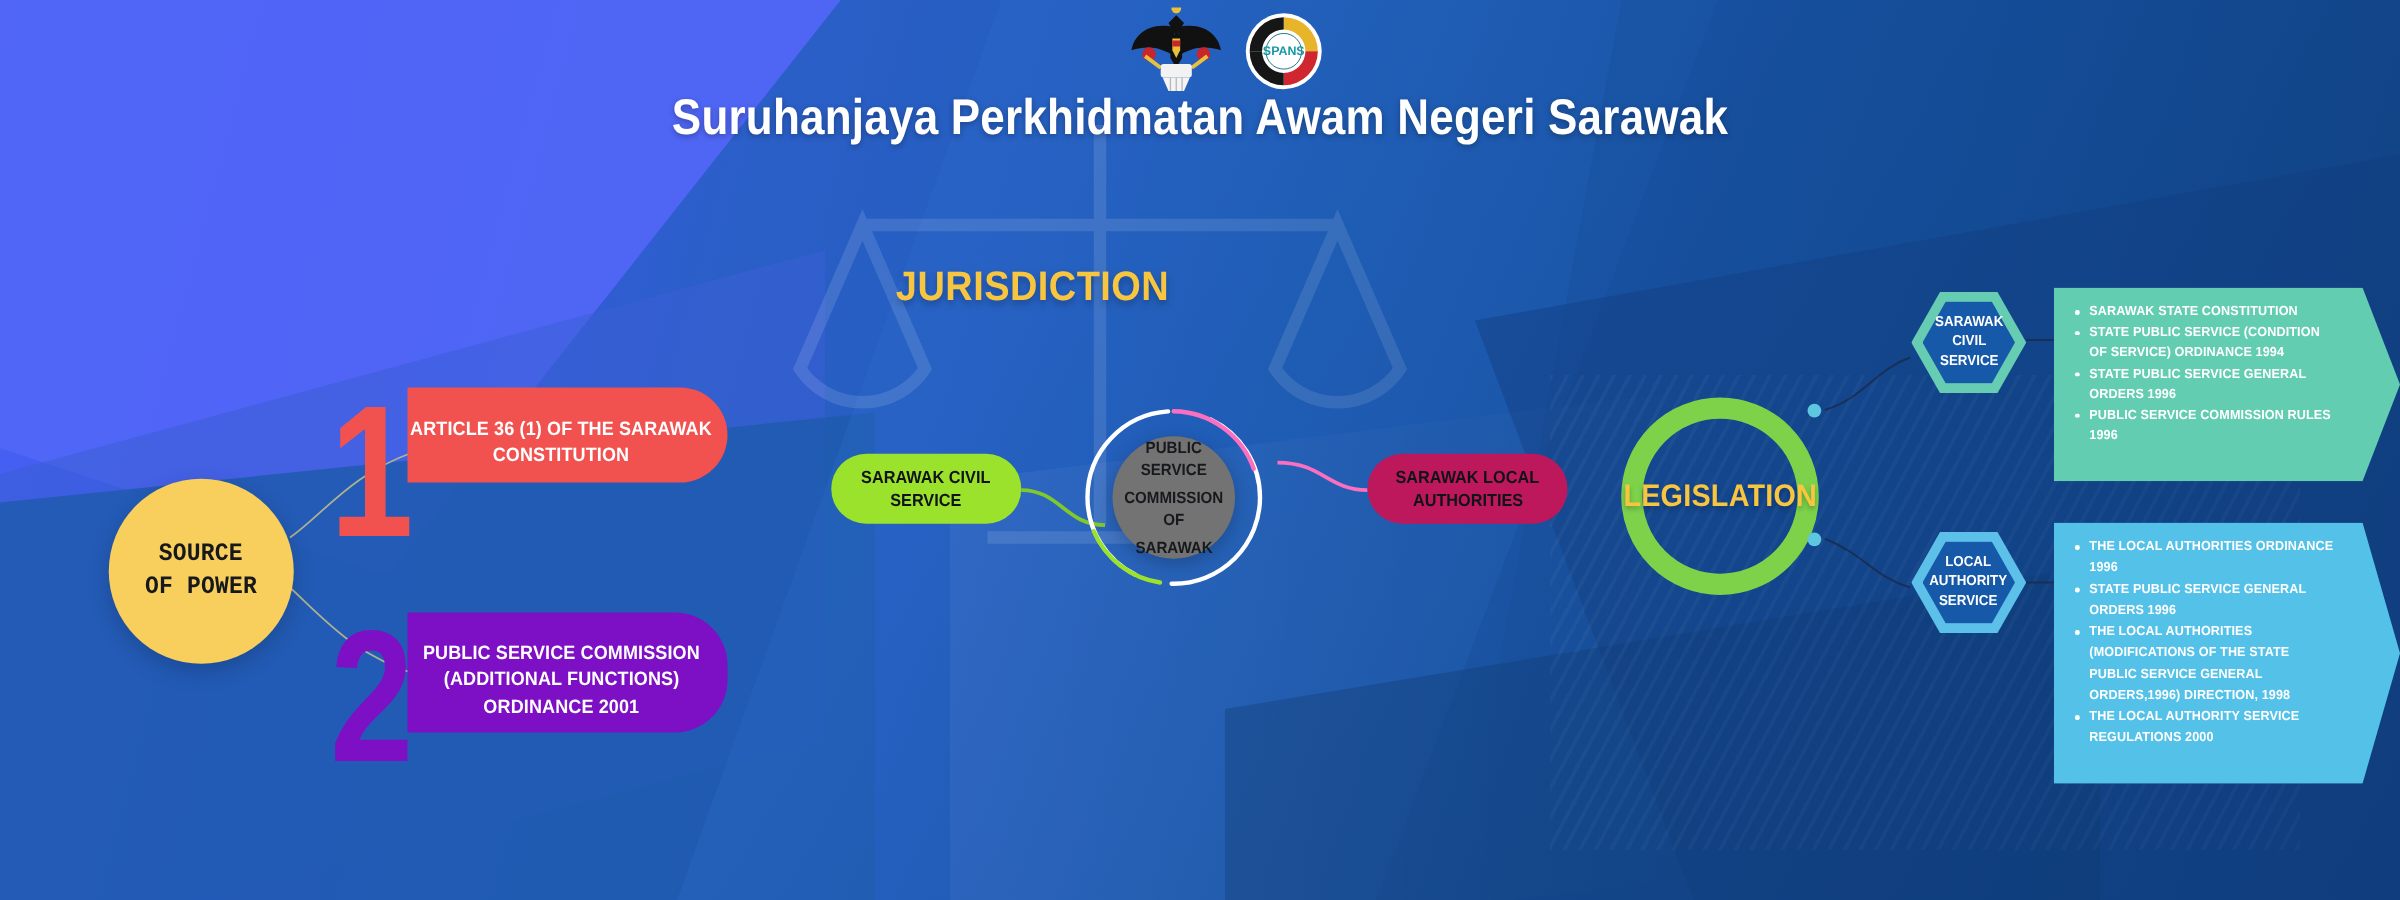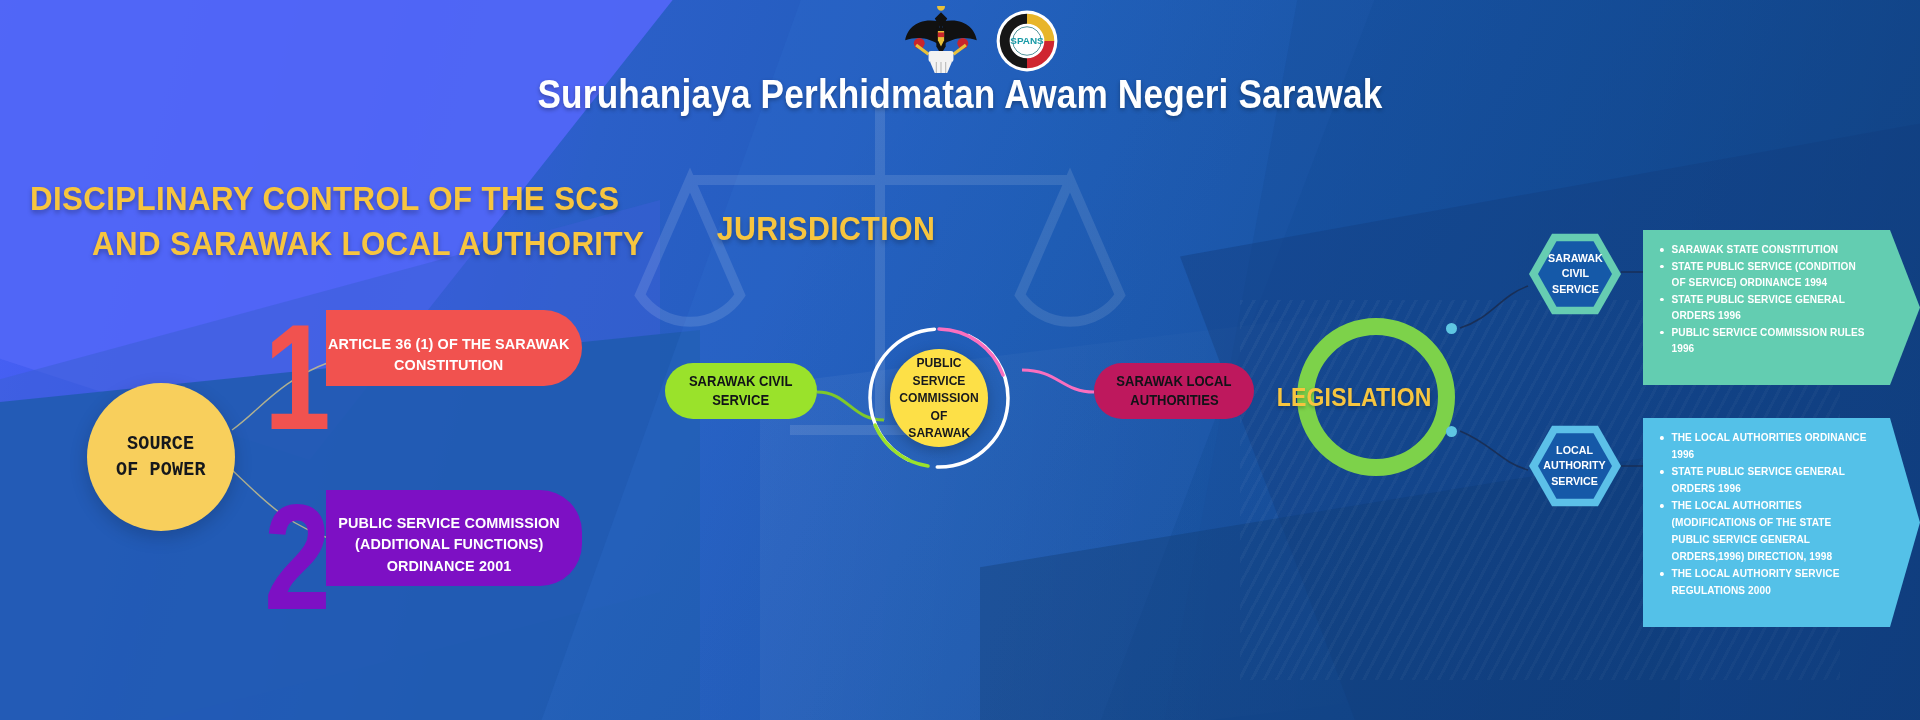--- a/index.html
+++ b/index.html
@@ -167,22 +167,22 @@
     position:absolute;left:686px;top:210px;width:280px;
     text-align:center;color:#f7c53f;font-weight:700;font-size:33px;
     transform:scaleX(.92);letter-spacing:.4px;
     text-shadow:0 3px 6px rgba(0,0,0,.25);
   }
   .center-ring{
     position:absolute;left:864px;top:323px;width:150px;height:150px;
   }
   .center-disc{
     position:absolute;left:890px;top:349px;width:98px;height:98px;border-radius:50%;
-    background:#fde047;
-    display:flex;flex-direction:column;justify-content:center;align-items:center;
+    background:#737373;
+    display:flex;flex-direction:column;justify-content:space-between;align-items:center;
     box-shadow:0 4px 14px rgba(0,0,0,.22);
   }
   .center-disc span{
     display:block;color:#17191d;font-weight:700;font-size:13px;line-height:1.35;
     text-align:center;transform:scaleX(.93);
   }
   .tag-pill{
     position:absolute;height:56px;border-radius:28px;
     display:flex;flex-direction:column;justify-content:center;align-items:center;
     padding:0 14px;box-sizing:border-box;
@@ -193,21 +193,21 @@
   }
   .tag-scs{left:665px;top:363px;width:152px;background:#9ae22b;}
   .tag-sla{left:1094px;top:363px;width:160px;background:#be185d;}
 
   
   .leg-ring{
     position:absolute;left:1297px;top:318px;width:158px;height:158px;
     border-radius:50%;
     border:17px solid #7dd24a;
     box-sizing:border-box;
-    display:flex;justify-content:flex-end;align-items:center;
+    display:flex;justify-content:center;align-items:center;
   }
   .leg-ring span{
     color:#f7c53f;font-weight:700;font-size:25px;letter-spacing:.2px;
     transform:scaleX(.92);white-space:nowrap;
     text-shadow:0 2px 4px rgba(0,0,0,.25);
   }
 
   
   .hex{
     position:absolute;width:92px;height:84px;
@@ -323,24 +323,20 @@
     <path d="M232 430 C 260 410, 280 380, 330 362" stroke="#c9c08a" stroke-width="1.4" fill="none" opacity=".85"></path>
     <path d="M232 470 C 262 498, 284 524, 334 540" stroke="#c9c08a" stroke-width="1.4" fill="none" opacity=".85"></path>
     <path d="M817 392 C 848 392, 852 420, 884 420" stroke="#7fc92a" stroke-width="3" fill="none"></path>
     <path d="M1094 392 C 1062 392, 1058 370, 1022 370" stroke="#fa6fbf" stroke-width="3" fill="none"></path>
     <path d="M1460 328 C 1492 318, 1500 296, 1528 286" stroke="#1a2b4f" stroke-width="1.6" fill="none" opacity=".85"></path>
     <path d="M1460 431 C 1492 444, 1500 462, 1528 470" stroke="#1a2b4f" stroke-width="1.6" fill="none" opacity=".85"></path>
     <path d="M1621 272 L1643 272" stroke="#1a2b4f" stroke-width="1.6" fill="none" opacity=".8"></path>
     <path d="M1621 466 L1643 466" stroke="#1a2b4f" stroke-width="1.6" fill="none" opacity=".8"></path>
   </svg>
 
-  <div style="position:absolute;left:30px;top:176px;width:560px;">
-    <div class="heading-txt">DISCIPLINARY CONTROL OF THE SCS</div>
-    <div class="heading-txt heading-l2">AND SARAWAK LOCAL AUTHORITY</div>
-  </div>
 
   <div class="source-circle">
     <span>SOURCE</span>
     <span>OF POWER</span>
   </div>
 
   <div class="num-item item-1">
     <div class="bignum">1</div>
     <div class="pill-box">
       <span>ARTICLE 36 (1) OF THE SARAWAK</span>

